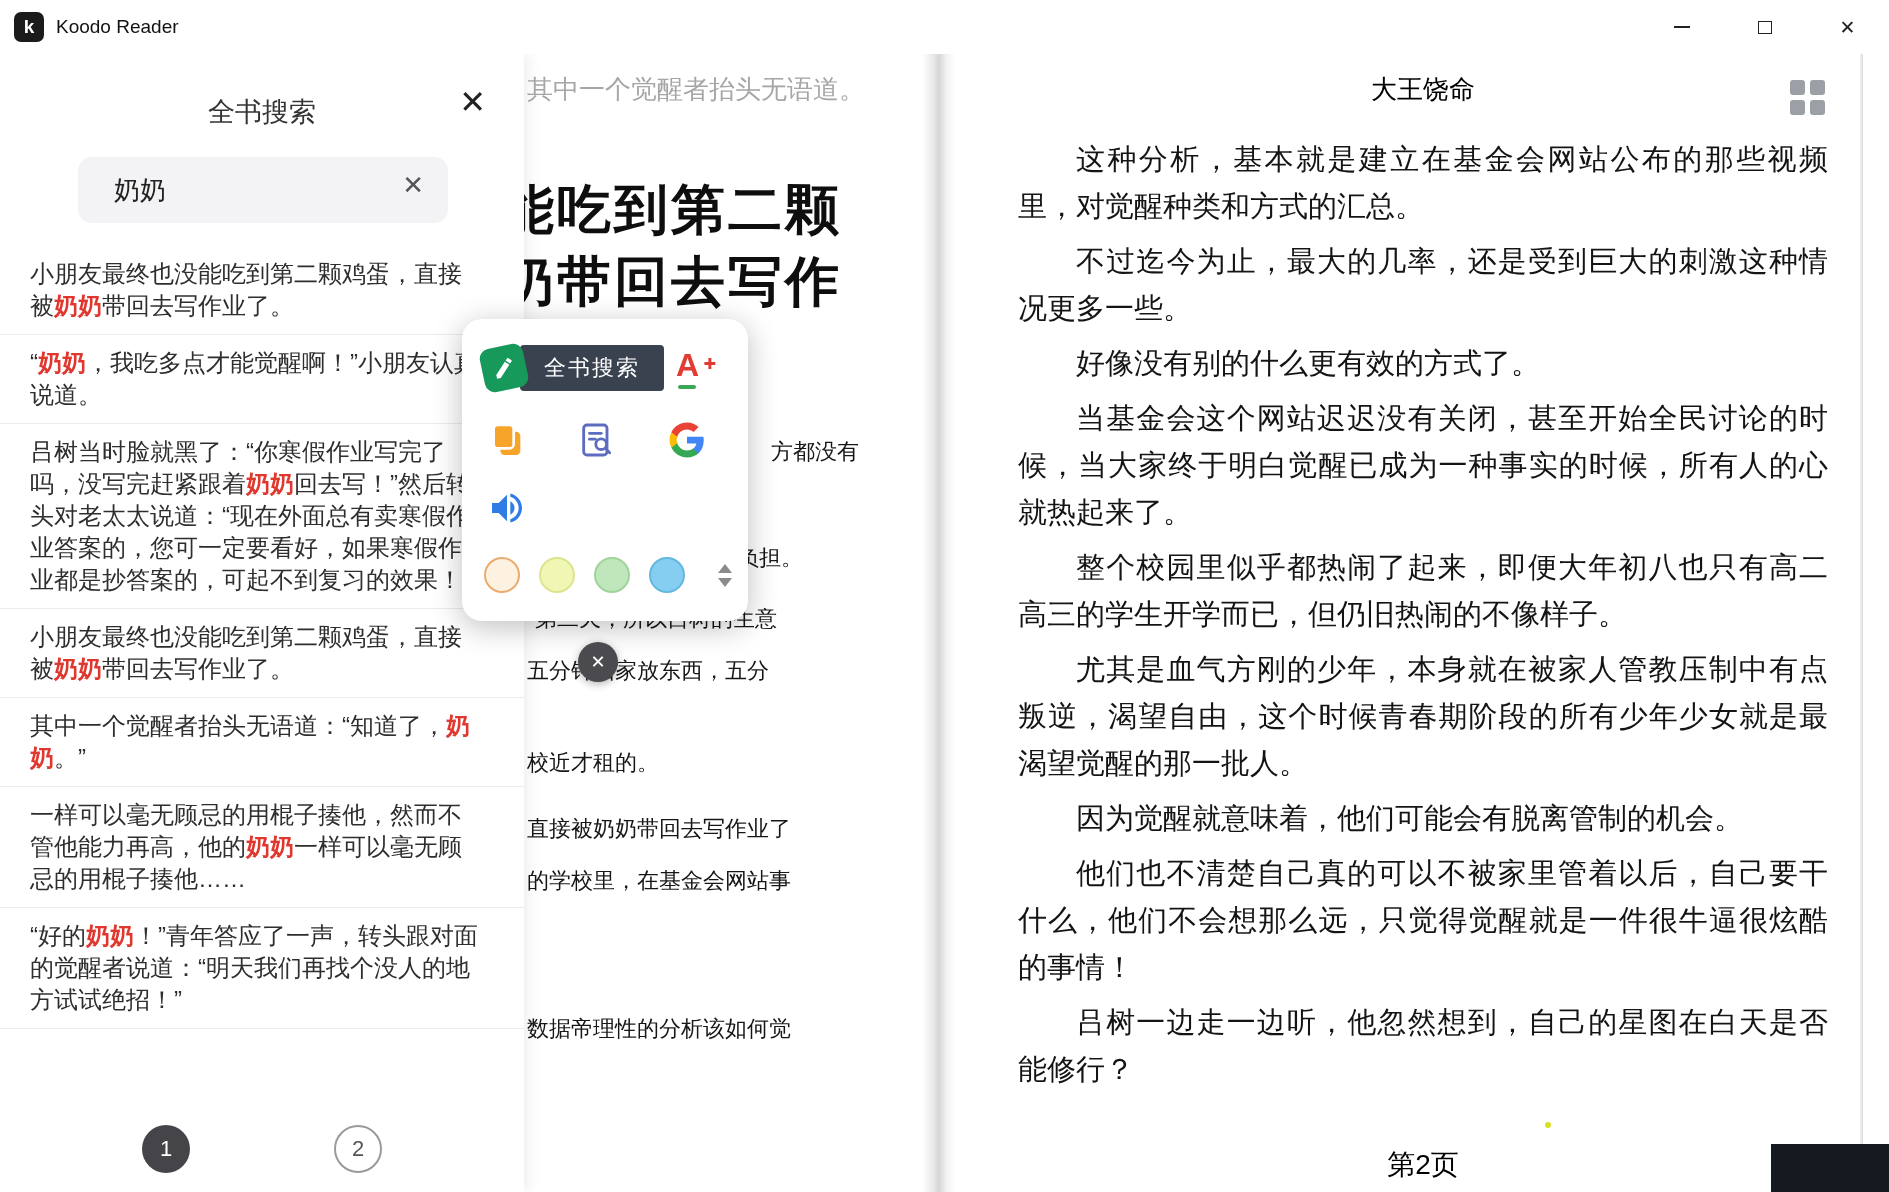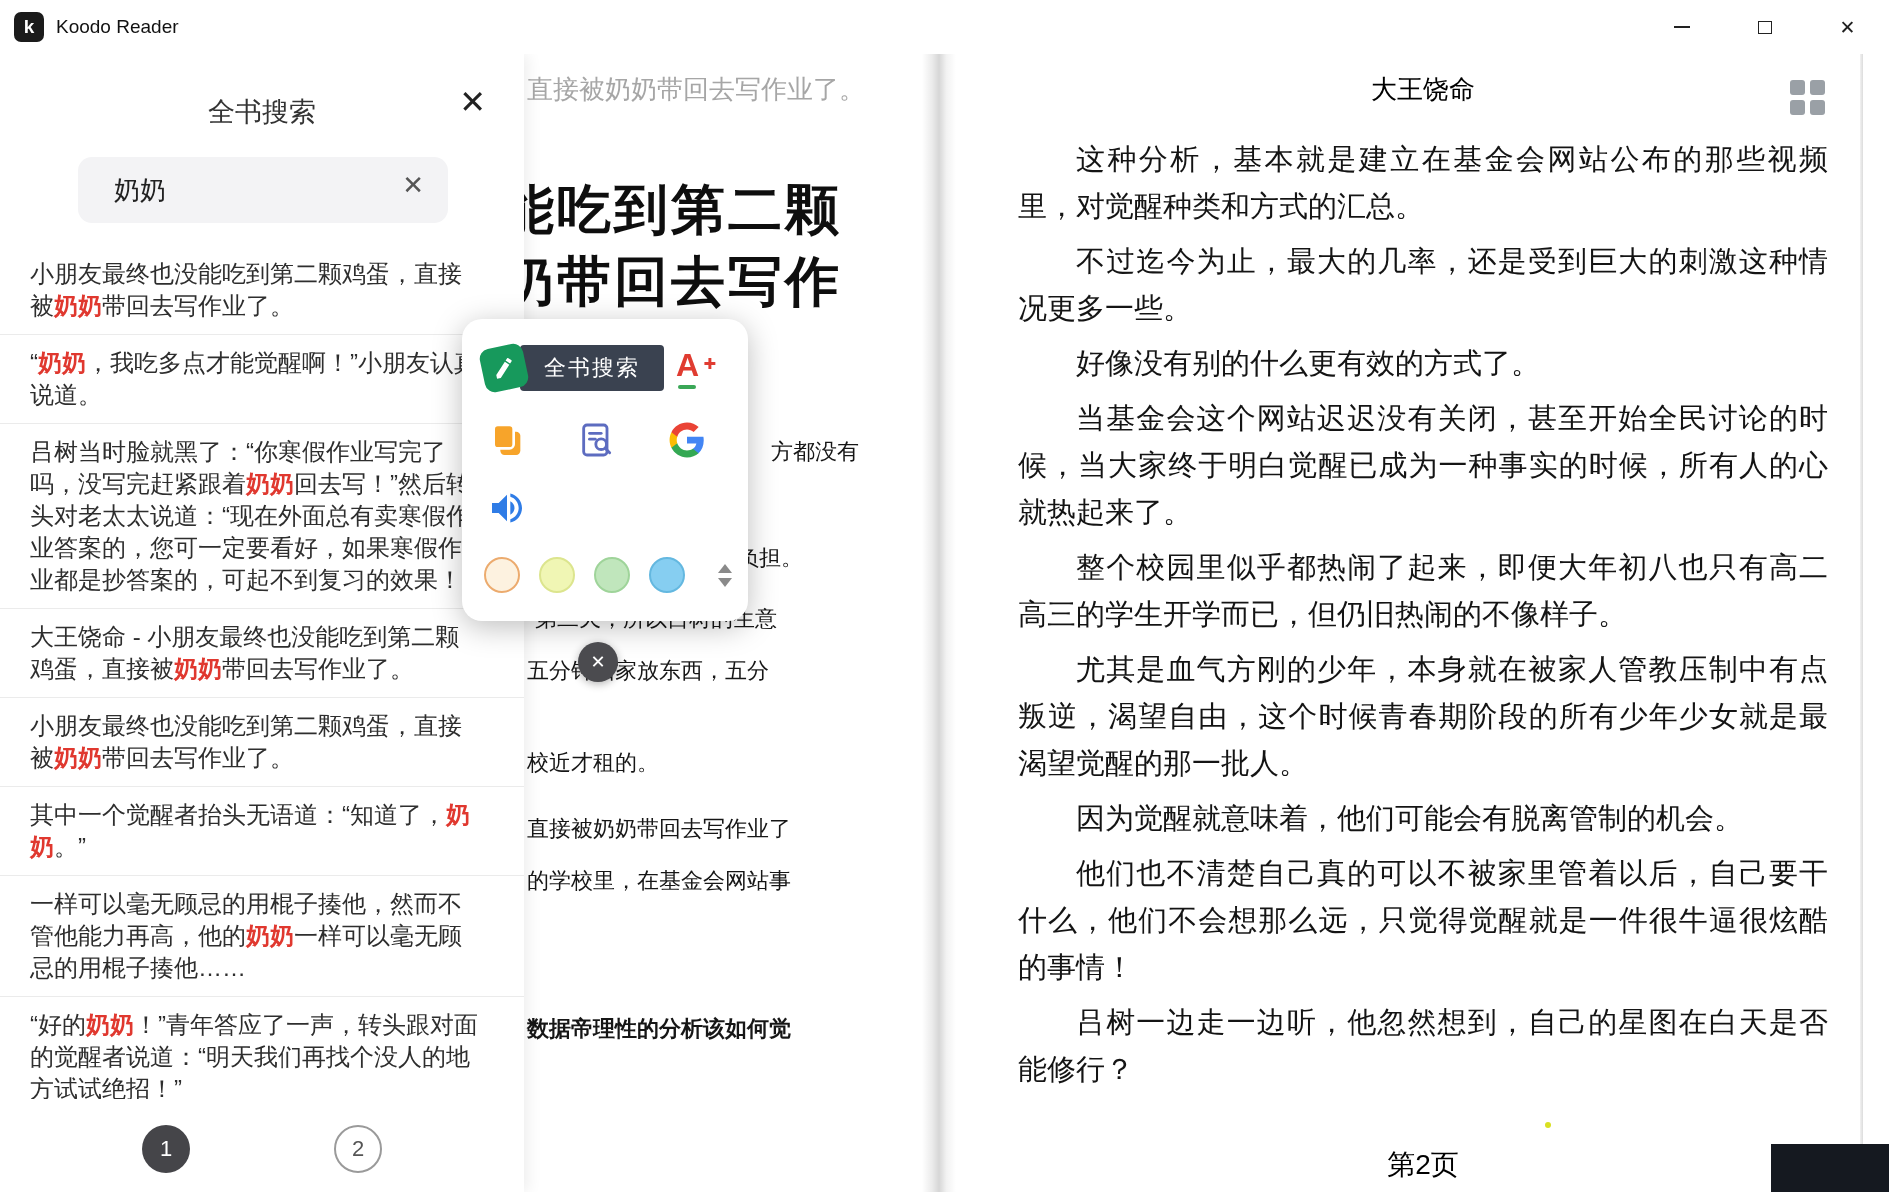--- a/index.html
+++ b/index.html
@@ -25,21 +25,21 @@
   .book { position:absolute; left:0; top:54px; right:0; bottom:0; background:#fff; z-index:1; }
   .left-header { position:absolute; left:527px; top:18px; font-size:26px; color:#a6a6a6; white-space:nowrap; }
   .big-line { position:absolute; left:500px; font-size:54px; font-weight:700; color:#0e0e0e;
               letter-spacing:3px; white-space:nowrap; }
   .big1 { top:120px; } .big2 { top:192px; }
   .frag { position:absolute; font-size:22px; color:#161616; white-space:nowrap; }
   .f0 { left:771px; top:383px; } .f1 { left:737px; top:489px; }
   .f2 { left:535px; top:550px;font-family:Liberation Serif, serif; } .f3 { left:527px; top:602px; }
   .f4 { left:527px; top:694px; } .f5 { left:527px; top:760px; }
   .f6 { left:527px; top:812px; } .f7 { left:527px; top:908px; }
-  .f8 { left:527px; top:960px;font-weight:bold; }
+  .f8 { left:527px; top:960px; }
 
   .spine { position:absolute; left:922px; top:0; bottom:0; width:34px;
            background:linear-gradient(to right, rgba(0,0,0,0) 0%, rgba(0,0,0,0.08) 30%,
                       rgba(0,0,0,0.16) 50%, rgba(0,0,0,0.05) 72%, rgba(0,0,0,0) 100%); }
   .page-edge { position:absolute; left:1860px; top:0; bottom:0; width:3px;
                background:linear-gradient(to right,#f2f2f2,#dcdcdc); }
 
   .rp-header { position:absolute; left:1018px; top:18px; width:810px; text-align:center;
                font-size:26px; color:#000000; }
   .rp-body { position:absolute; left:1018px; top:82px; width:810px; font-size:29px;
@@ -130,21 +130,21 @@
           <span class="max-box"></span>
         </button>
       <button class="win-btn">
           <span class="close-glyph">✕</span>
         </button>
     </div>
   </header>
 
   <div class="book">
 
-    <div class="left-header">直接被奶奶带回去写作业了。</div>
+    <div class="left-header">其中一个觉醒者抬头无语道。</div>
     <div class="big-line big1">能吃到第二颗</div>
     <div class="big-line big2">奶带回去写作</div>
     <div class="frag f0">方都没有</div>
     <div class="frag f1">负担。</div>
     <div class="frag f2">第二天，所以吕树的生意</div>
     <div class="frag f3">五分钟回家放东西，五分</div>
     <div class="frag f4">校近才租的。</div>
     <div class="frag f5">直接被奶奶带回去写作业了</div>
     <div class="frag f6">的学校里，在基金会网站事</div>
     <div class="frag f8">数据帝理性的分析该如何觉</div>
@@ -187,23 +187,20 @@
       <div class="result-item">
         <span>小朋友最终也没能吃到第二颗鸡蛋，直接被</span><span class="hl" style="color: rgb(224, 56, 47);">奶奶</span><span>带回去写作业了。</span>
       </div>
       <div class="result-item">
         <span>“</span><span class="hl" style="color: rgb(224, 56, 47);">奶奶</span><span>，我吃多点才能觉醒啊！”小朋友认真说道。</span>
       </div>
       <div class="result-item">
         <span>吕树当时脸就黑了：“你寒假作业写完了吗，没写完赶紧跟着</span><span class="hl" style="color: rgb(224, 56, 47);">奶奶</span><span>回去写！”然后转头对老太太说道：“现在外面总有卖寒假作业答案的，您可一定要看好，如果寒假作业都是抄答案的，可起不到复习的效果！”</span>
       </div>
       <div class="result-item">
-        <span>大王饶命 - 小朋友最终也没能吃到第二颗鸡蛋，直接被</span><span class="hl" style="color: rgb(224, 56, 47);">奶奶</span><span>带回去写作业了。</span>
-      </div>
-      <div class="result-item">
         <span>小朋友最终也没能吃到第二颗鸡蛋，直接被</span><span class="hl" style="color: rgb(224, 56, 47);">奶奶</span><span>带回去写作业了。</span>
       </div>
       <div class="result-item">
         <span>其中一个觉醒者抬头无语道：“知道了，</span><span class="hl" style="color: rgb(224, 56, 47);">奶奶</span><span>。”</span>
       </div>
       <div class="result-item">
         <span>一样可以毫无顾忌的用棍子揍他，然而不管他能力再高，他的</span><span class="hl" style="color: rgb(224, 56, 47);">奶奶</span><span>一样可以毫无顾忌的用棍子揍他……</span>
       </div>
       <div class="result-item">
         <span>“好的</span><span class="hl" style="color: rgb(224, 56, 47);">奶奶</span><span>！”青年答应了一声，转头跟对面的觉醒者说道：“明天我们再找个没人的地方试试绝招！”</span>

